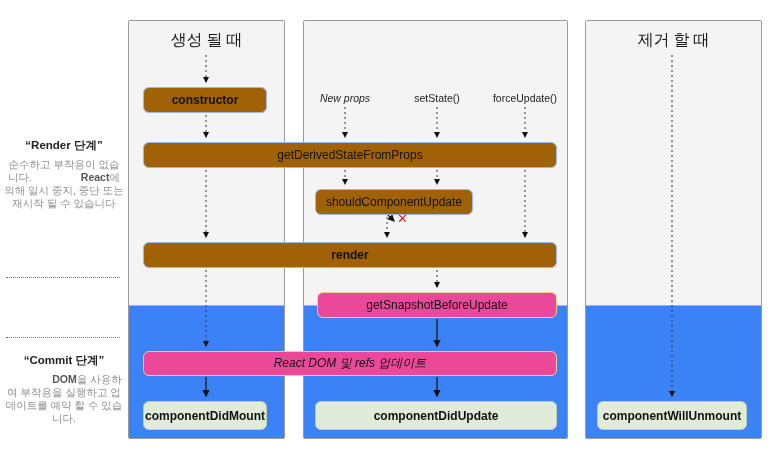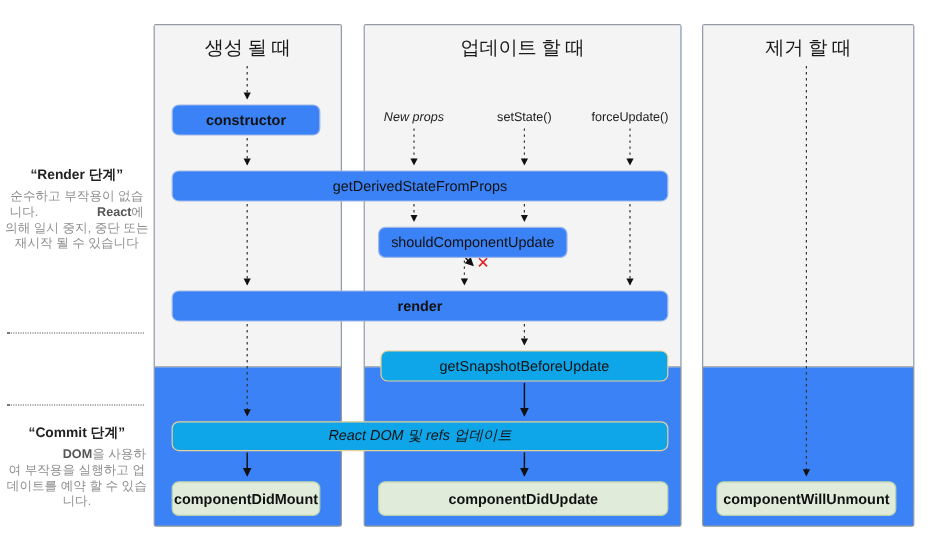--- a/index.html
+++ b/index.html
@@ -13,22 +13,22 @@
 
   
   .side{position:absolute;left:4px;width:120px;text-align:center;z-index:3;}
   .side .t{font-size:11.5px;font-weight:bold;color:#222;margin-bottom:5px;}
   .side .d{font-size:10.5px;line-height:13px;color:#8e8e8e;}
   .side .d b{color:#555;padding-left:46px;}
   .sep{position:absolute;left:6px;width:114px;border-top:1px dotted #777;z-index:3;}
 
   
   .bx{position:absolute;box-sizing:border-box;border-radius:6px;display:flex;align-items:center;justify-content:center;font-size:12px;color:#111;z-index:5;cursor:pointer;}
-  .blue{background:#3b82f6;border:1px solid #9db7e8;}
-  .yellow{background:#0ea5e9;border:1px solid #e8d096;}
+  .blue{background:#a16207;border:1px solid #9db7e8;}
+  .yellow{background:#ec4899;border:1px solid #e8d096;}
   .green{background:#e0ecd9;border:1px solid #b9d2ae;}
   .bold{font-weight:bold;}
   .ital{font-style:italic;}
 
   
   .trig{position:absolute;top:92px;width:110px;margin-left:-55px;text-align:center;font-size:10.5px;color:#222;z-index:4;}
 
   .xmark{position:absolute;left:397px;top:211px;color:#df1d1d;font-size:13px;font-weight:bold;z-index:6;}
 
   svg.arrows{position:absolute;left:0;top:0;z-index:4;}
@@ -48,21 +48,20 @@
     <div class="t">“Commit 단계”</div>
     <div class="d"><span></span><b>DOM</b><span>을 사용하여 부작용을 실행하고 업데이트를 예약 할 수 있습니다.</span></div>
   </div>
 
   <div class="col" style="left:128px;width:157px">
     <div class="gray"></div>
     <div class="hdr">생성 될 때</div>
   </div>
   <div class="col" style="left:303px;width:265px">
     <div class="gray"></div>
-    <div class="hdr">업데이트 할 때</div>
   </div>
   <div class="col" style="left:585px;width:177px">
     <div class="gray"></div>
     <div class="hdr">제거 할 때</div>
   </div>
 
   <div class="trig ital" style="left:345px">New props</div>
   <div class="trig" style="left:437px">setState()</div>
   <div class="trig" style="left:525px">forceUpdate()</div>
 

